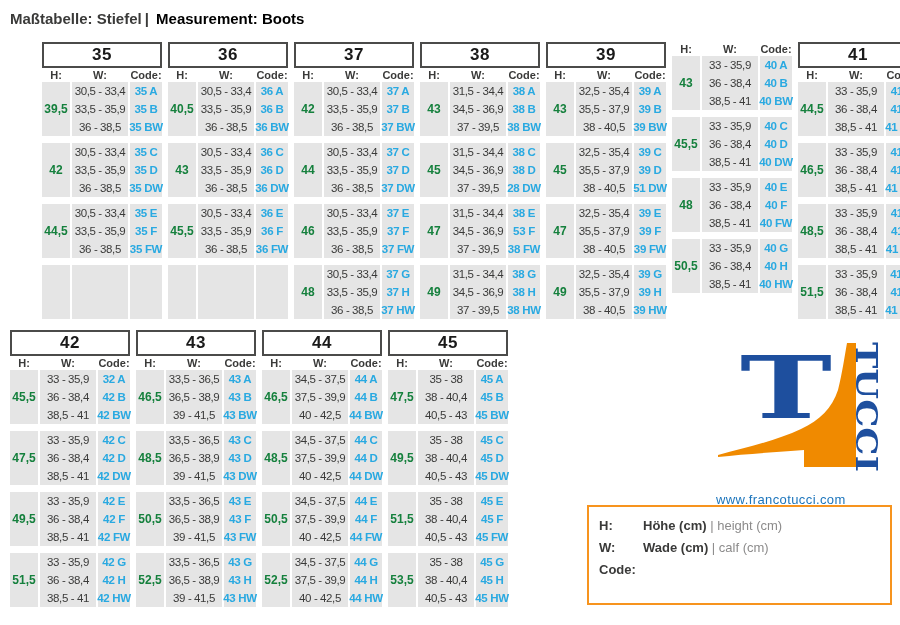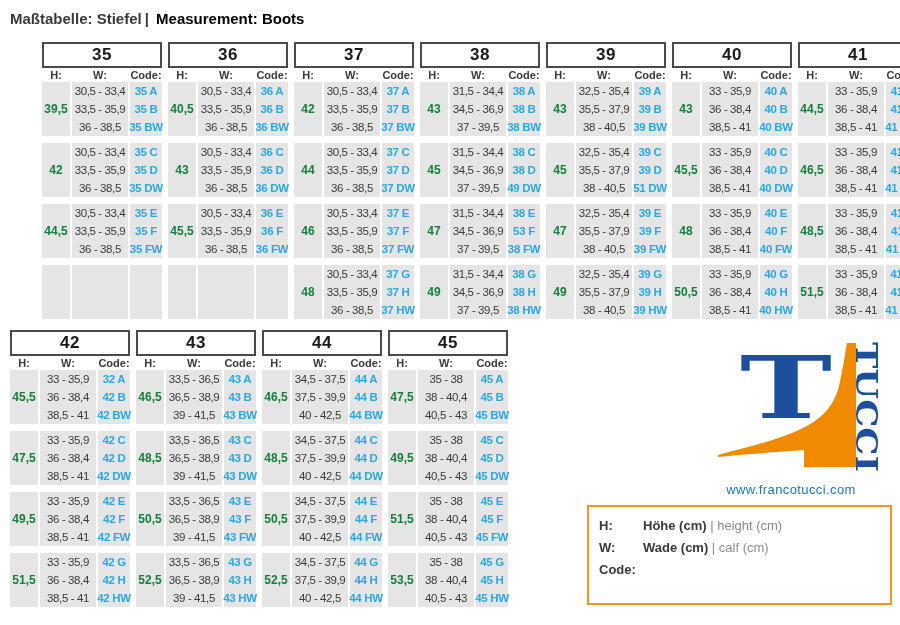--- a/index.html
+++ b/index.html
@@ -34,21 +34,21 @@
   }
   .cell{ background:#e5e5e5; display:flex; align-items:center; justify-content:center; }
   .h-cell{ grid-row:1/4; color:#15803d; font-weight:bold; font-size:12px; }
   .w-cell{ font-size:11.5px; color:#3a3a39; letter-spacing:-0.4px; white-space:nowrap; }
   .code-cell{ font-size:11.5px; font-weight:bold; color:#29a9e1; letter-spacing:-0.3px; white-space:nowrap; }
 
   
   .logo{ position:absolute; left:716px; top:336px; width:178px; }
   .logo svg{ display:block; }
   .logo-www{
-    width:150px; text-align:center; font-size:13px; color:#1c75bc; letter-spacing:.4px; margin-top:6px;
+    width:150px; text-align:left; font-size:13px; color:#1c75bc; letter-spacing:.4px; margin-top:16px;
   }
 
   
   .legend{
     position:absolute; left:587px; top:505px; width:305px; height:100px;
     border:2px solid #f7941e; background:#fff; padding:11px 0 0 10px;
   }
   .lg-row{ display:flex; margin-bottom:6px; font-size:13px; color:#3a3a39; line-height:16px; }
   .lg-label{ width:44px; font-weight:bold; flex:0 0 44px; }
   .lg-val b{ font-weight:bold; }
@@ -214,21 +214,21 @@
           <div class="cell w-cell">37 - 39,5</div>
           <div class="cell code-cell">38 BW</div>
         </div>
         <div class="group">
           <div class="cell h-cell">45</div>
           <div class="cell w-cell">31,5 - 34,4</div>
           <div class="cell code-cell">38 C</div>
           <div class="cell w-cell">34,5 - 36,9</div>
           <div class="cell code-cell">38 D</div>
           <div class="cell w-cell">37 - 39,5</div>
-          <div class="cell code-cell">49 DW</div>
+          <div class="cell code-cell">28 DW</div>
         </div>
         <div class="group">
           <div class="cell h-cell">47</div>
           <div class="cell w-cell">31,5 - 34,4</div>
           <div class="cell code-cell">38 E</div>
           <div class="cell w-cell">34,5 - 36,9</div>
           <div class="cell code-cell">53 F</div>
           <div class="cell w-cell">37 - 39,5</div>
           <div class="cell code-cell">38 FW</div>
         </div>
@@ -280,21 +280,20 @@
           <div class="cell h-cell">49</div>
           <div class="cell w-cell">32,5 - 35,4</div>
           <div class="cell code-cell">39 G</div>
           <div class="cell w-cell">35,5 - 37,9</div>
           <div class="cell code-cell">39 H</div>
           <div class="cell w-cell">38 - 40,5</div>
           <div class="cell code-cell">39 HW</div>
         </div>
       </div>
       <div class="size-block">
-        <div class="size-box">40</div>
         <div class="cols-header">
           <span>H:</span>
           <span>W:</span>
           <span>Code:</span>
         </div>
         <div class="group">
           <div class="cell h-cell">43</div>
           <div class="cell w-cell">33 - 35,9</div>
           <div class="cell code-cell">40 A</div>
           <div class="cell w-cell">36 - 38,4</div>

